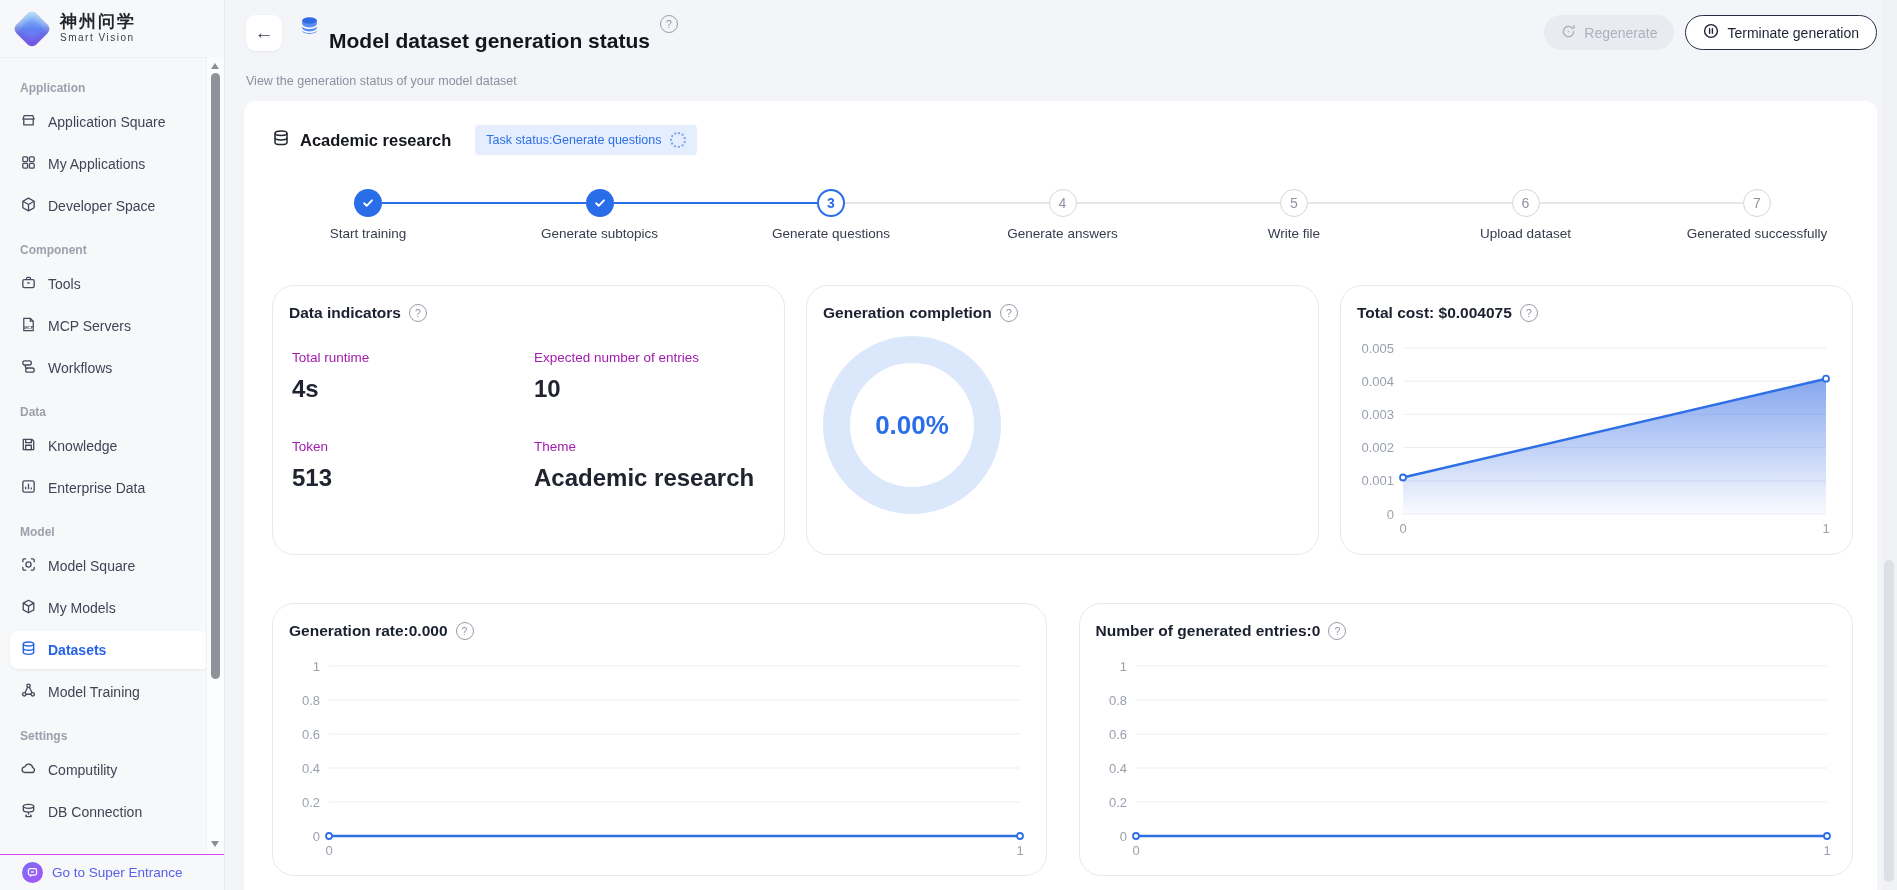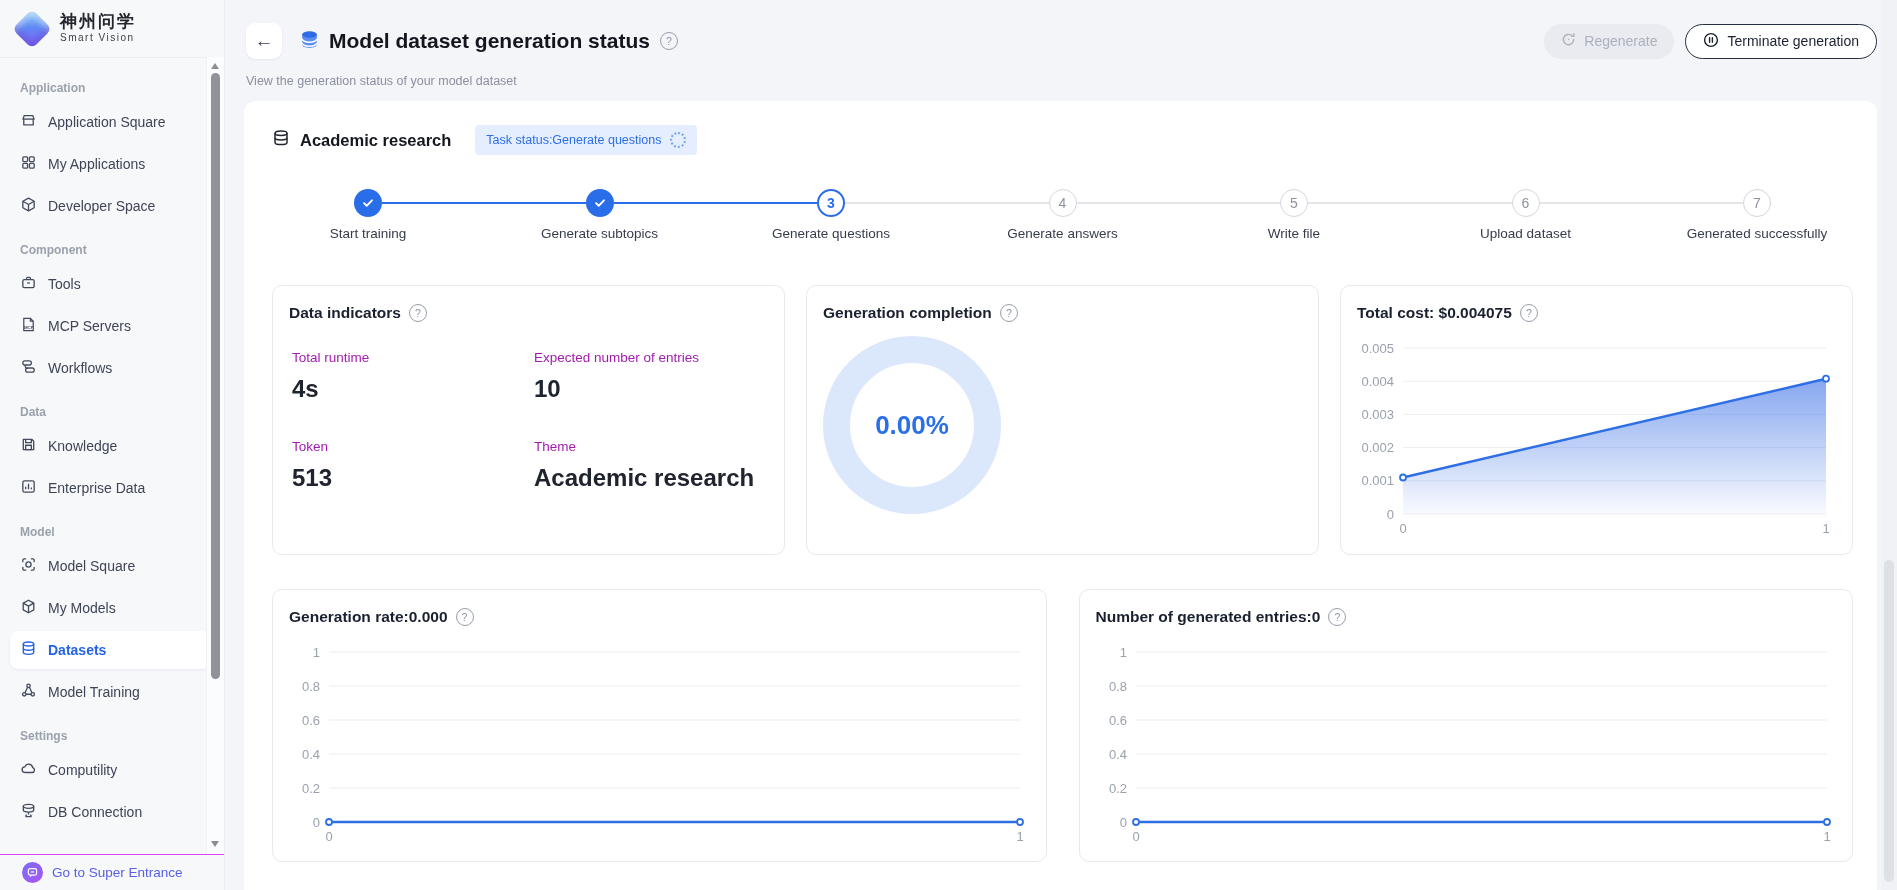--- a/index.html
+++ b/index.html
@@ -28,21 +28,21 @@
   
   .side-scroll{position:absolute;top:57px;bottom:35px;right:0;width:17px;background:#fbfcfd;border-left:1px solid #f0f1f3;}
   .side-scroll .arrow-up,.side-scroll .arrow-down{position:absolute;left:4px;width:0;height:0;border-left:4.5px solid transparent;border-right:4.5px solid transparent;}
   .side-scroll .arrow-up{top:6px;border-bottom:6px solid #8a8f96;}
   .side-scroll .arrow-down{bottom:8px;border-top:6px solid #8a8f96;}
   .side-scroll .thumb{position:absolute;top:16px;left:3.5px;width:9px;height:606px;background:#8f9399;border-radius:5px;}
 
   
   .main{flex:1;display:flex;flex-direction:column;height:100%;}
   .topbar{padding:15px 20px 0 21px;}
-  .topbar-row{display:flex;align-items:center;}
+  .topbar-row{display:flex;align-items:flex-start;}
   .back-btn{width:36px;height:36px;background:#fff;border:none;border-radius:9px;box-shadow:0 1px 2px rgba(25,35,65,.08);
     font-size:19px;color:#3a4151;cursor:pointer;display:flex;align-items:center;justify-content:center;}
   .back-btn::after{content:"\2190";}
   .page-title{font-size:21px;font-weight:700;color:#14161f;margin-left:9px;}
   .db-icon-title{margin-left:17px;}
   .help{width:16px;height:16px;border:1.2px solid #979daa;border-radius:50%;color:#8f95a3;font-size:10.5px;display:inline-flex;align-items:center;justify-content:center;flex:0 0 auto;}
   .help::after{content:"?";}
   .title-help{margin-left:10px;}
   .subtitle{font-size:12.5px;color:#8b90a0;margin-top:7px;}
   .top-actions{margin-left:auto;display:flex;gap:11px;}
@@ -65,22 +65,22 @@
   .step-circle.done{background:#2a6de9;}
   .step-circle.active{background:#fff;border:2px solid #2a6de9;color:#2a6de9;font-weight:600;}
   .step-circle.pending{background:#fff;border:1.5px solid #d3d6dc;color:#8d93a0;}
   .step-label{margin-top:9px;font-size:13.5px;color:#363c4c;white-space:nowrap;}
   .connector{flex:1;height:2px;margin:13px -52px 0 -52px;}
   .connector.c-done{background:#2a6de9;}
   .connector.c-pending{background:#e4e6ea;}
 
   
   .cards-row1{display:flex;gap:21px;margin-top:44px;}
-  .cards-row2{display:flex;gap:32px;margin-top:34px;}
-  .card{border:1px solid #e7e9ee;border-radius:10px;background:#fff;box-sizing:border-box;padding:18px 8px 16px 16px;}
+  .cards-row2{display:flex;gap:32px;margin-top:48px;}
+  .card{border:1px solid #e7e9ee;border-radius:22px;background:#fff;box-sizing:border-box;padding:18px 8px 16px 16px;}
   .cards-row1 .card{flex:1;height:270px;}
   .cards-row2 .card{flex:1;height:273px;}
   .card-title-row{display:flex;align-items:center;gap:8px;}
   .card-title{font-size:15.5px;font-weight:700;color:#1b2030;}
   .metrics{display:grid;grid-template-columns:1fr 1fr;row-gap:36px;margin-top:28px;padding-left:3px;}
   .m-label{font-size:13.5px;color:#a21caf;}
   .m-value{margin-top:10px;font-size:24px;font-weight:700;color:#20242f;}
   .donut-wrap{display:flex;justify-content:flex-start;margin-top:14px;}
   .donut{width:124px;height:124px;border:27px solid #dbe7fb;border-radius:50%;display:flex;align-items:center;justify-content:center;}
   .donut-value{font-size:26px;font-weight:700;color:#2a6fe8;}

